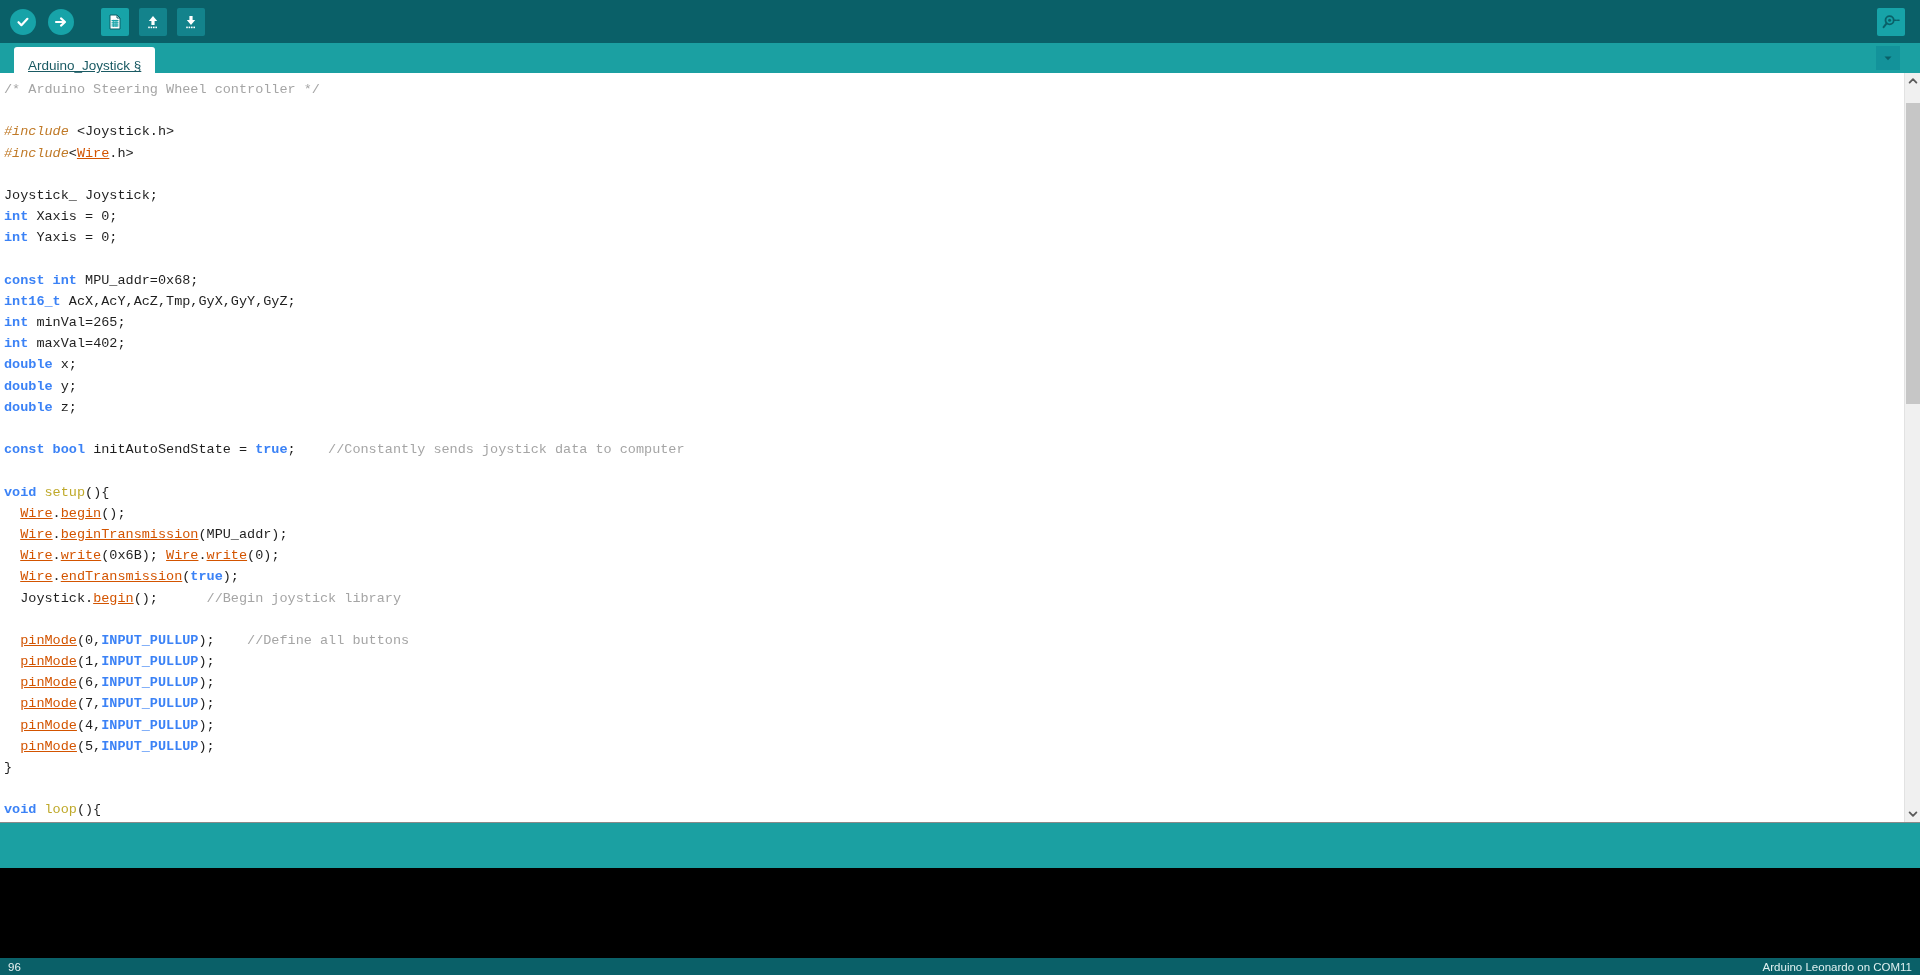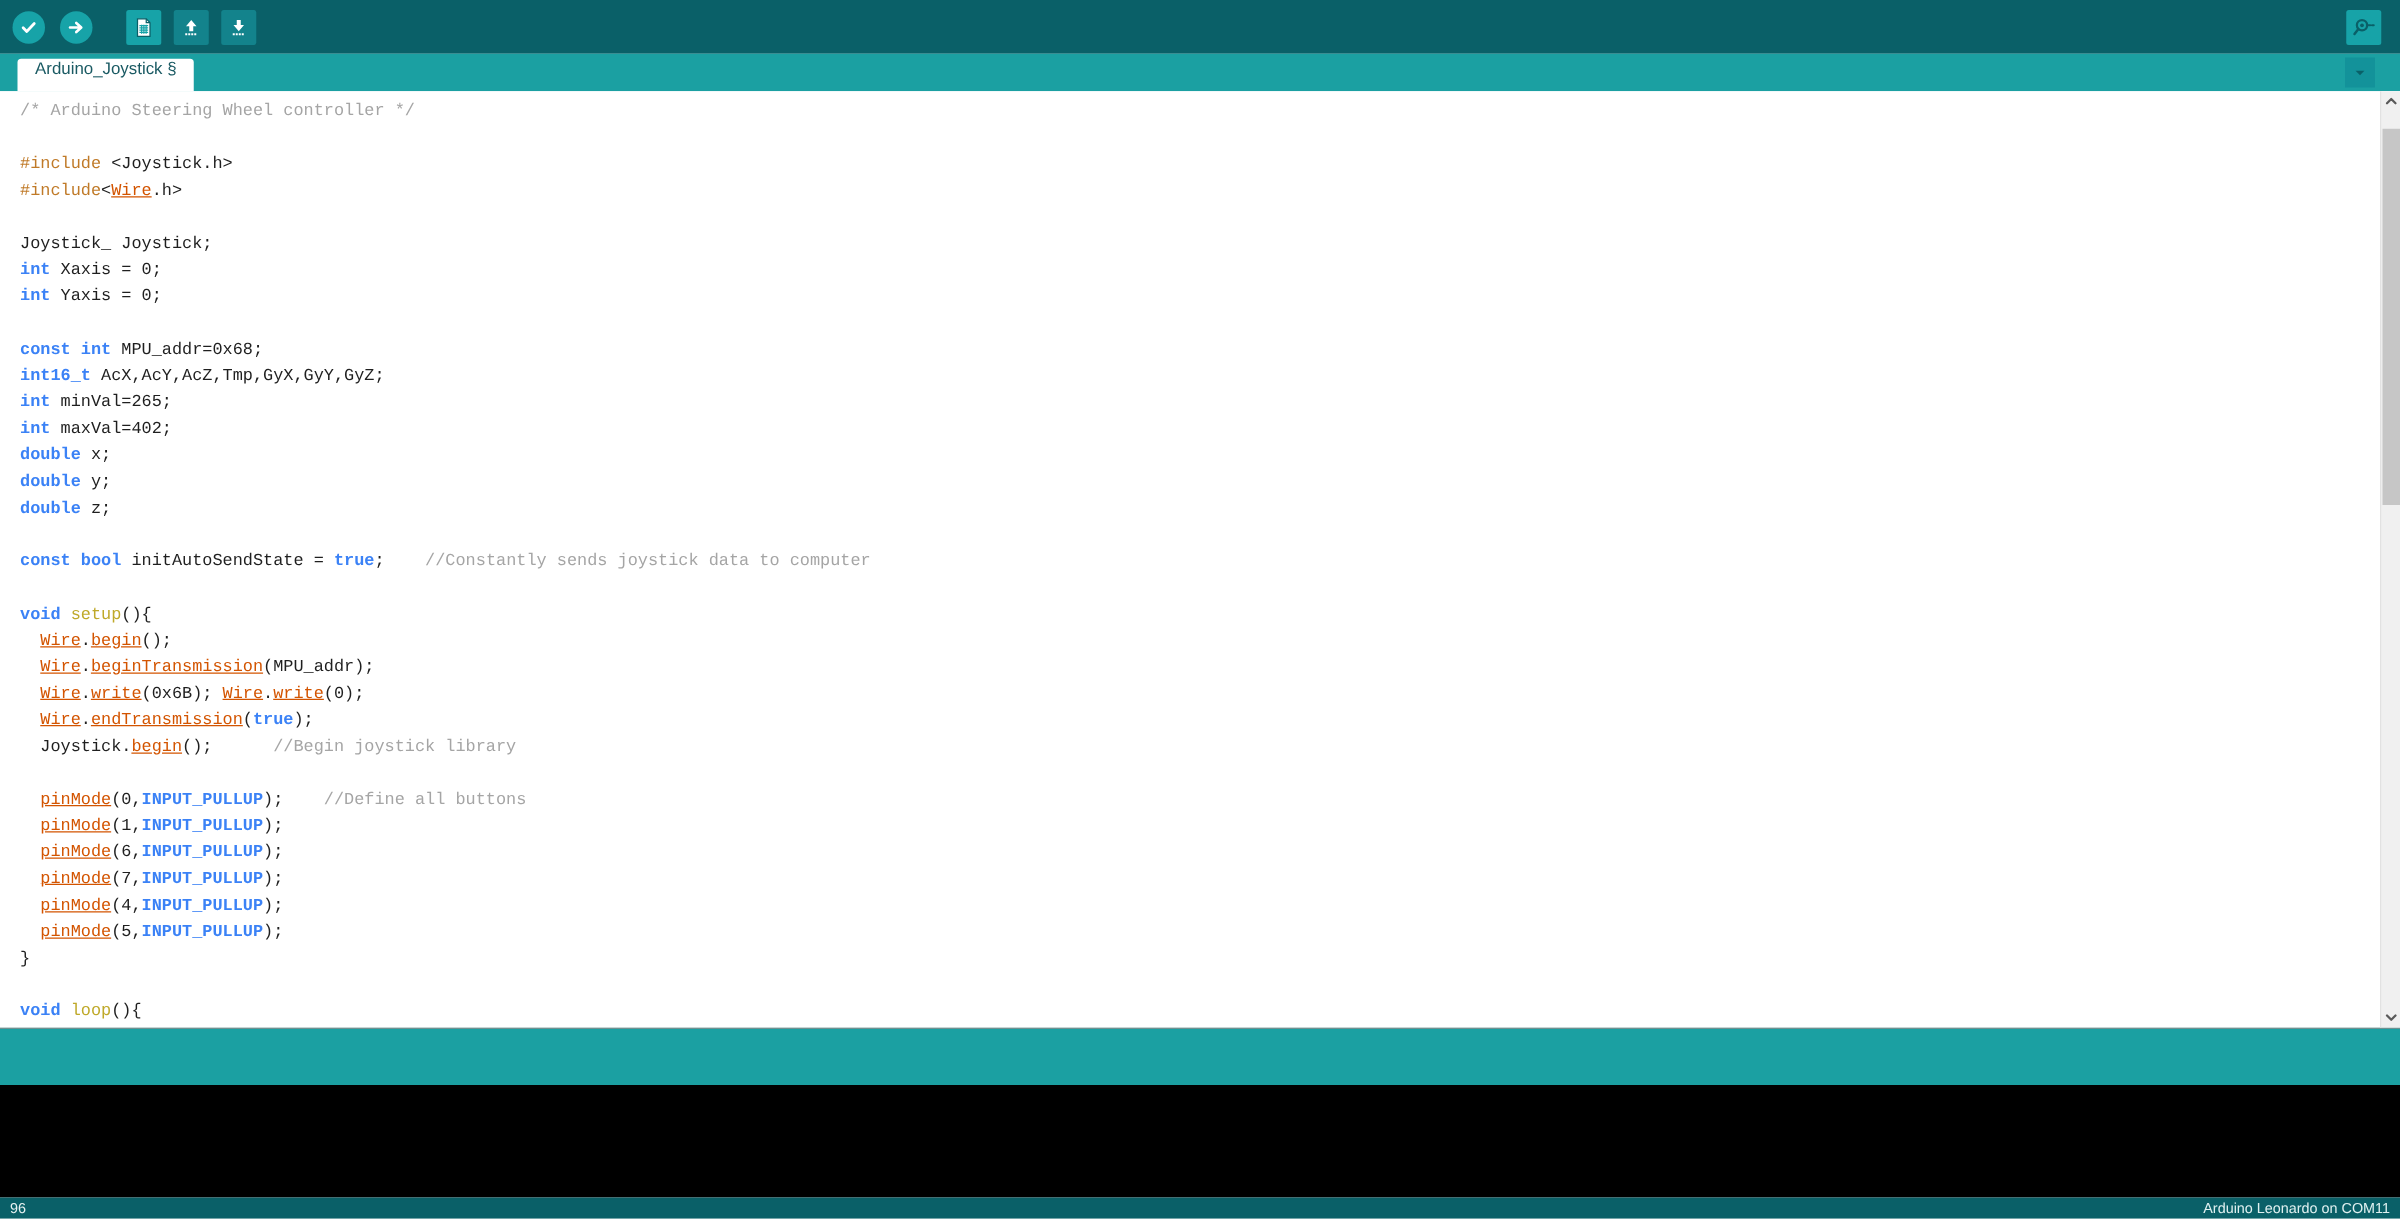--- a/index.html
+++ b/index.html
@@ -49,59 +49,60 @@
     align-items:flex-end;
     position:relative;
     flex:0 0 30px;
   }
   .tab {
     margin-left:14px;
     height:26px;
     background:#ffffff;
     border-radius:3px 3px 0 0;
     padding:0 14px;
-    display:flex; align-items:flex-start;
+    display:flex; align-items:flex-end;
     font-size:13.5px;
     color:#1a5a63;
     white-space:nowrap;
     cursor:pointer;
+    text-decoration:underline;
   }
   .tab-menu {
     position:absolute;
     right:20px; top:3px;
     width:24px; height:24px;
     background:#13929a;
     display:flex; align-items:center; justify-content:center;
     cursor:pointer;
   }
 
   
   .editor-wrap {
     position:relative;
     flex:1 1 auto;
     background:#ffffff;
     overflow:hidden;
     display:flex;
   }
   .code {
     flex:1 1 auto;
-    padding:6px 0 0 16px;
+    padding:6px 0 0 4px;
     font-family:"Liberation Mono","DejaVu Sans Mono",monospace;
     font-size:13.5px;
     line-height:21.2px;
     white-space:pre;
     color:#1f1f1f;
     overflow:hidden;
     letter-spacing:0px;
   }
   .code .ln { height:21.2px; }
 
   
   .cm { color:#a5a5a5; }          
-  .pp { color:#c07a28; }          
+  .pp { color:#c07a28;font-style:italic; }          
   .kw { color:#3b82f6;font-weight:bold; }          
   .lib { color:#d35400;text-decoration:underline; }         
   .fn { color:#bfa92a; }          
   .id { color:#1f1f1f; font-weight:normal; }  
   .pl { color:#1f1f1f; }          
 
   
   .vscroll {
     flex:0 0 16px;
     background:#f0f0f0;

